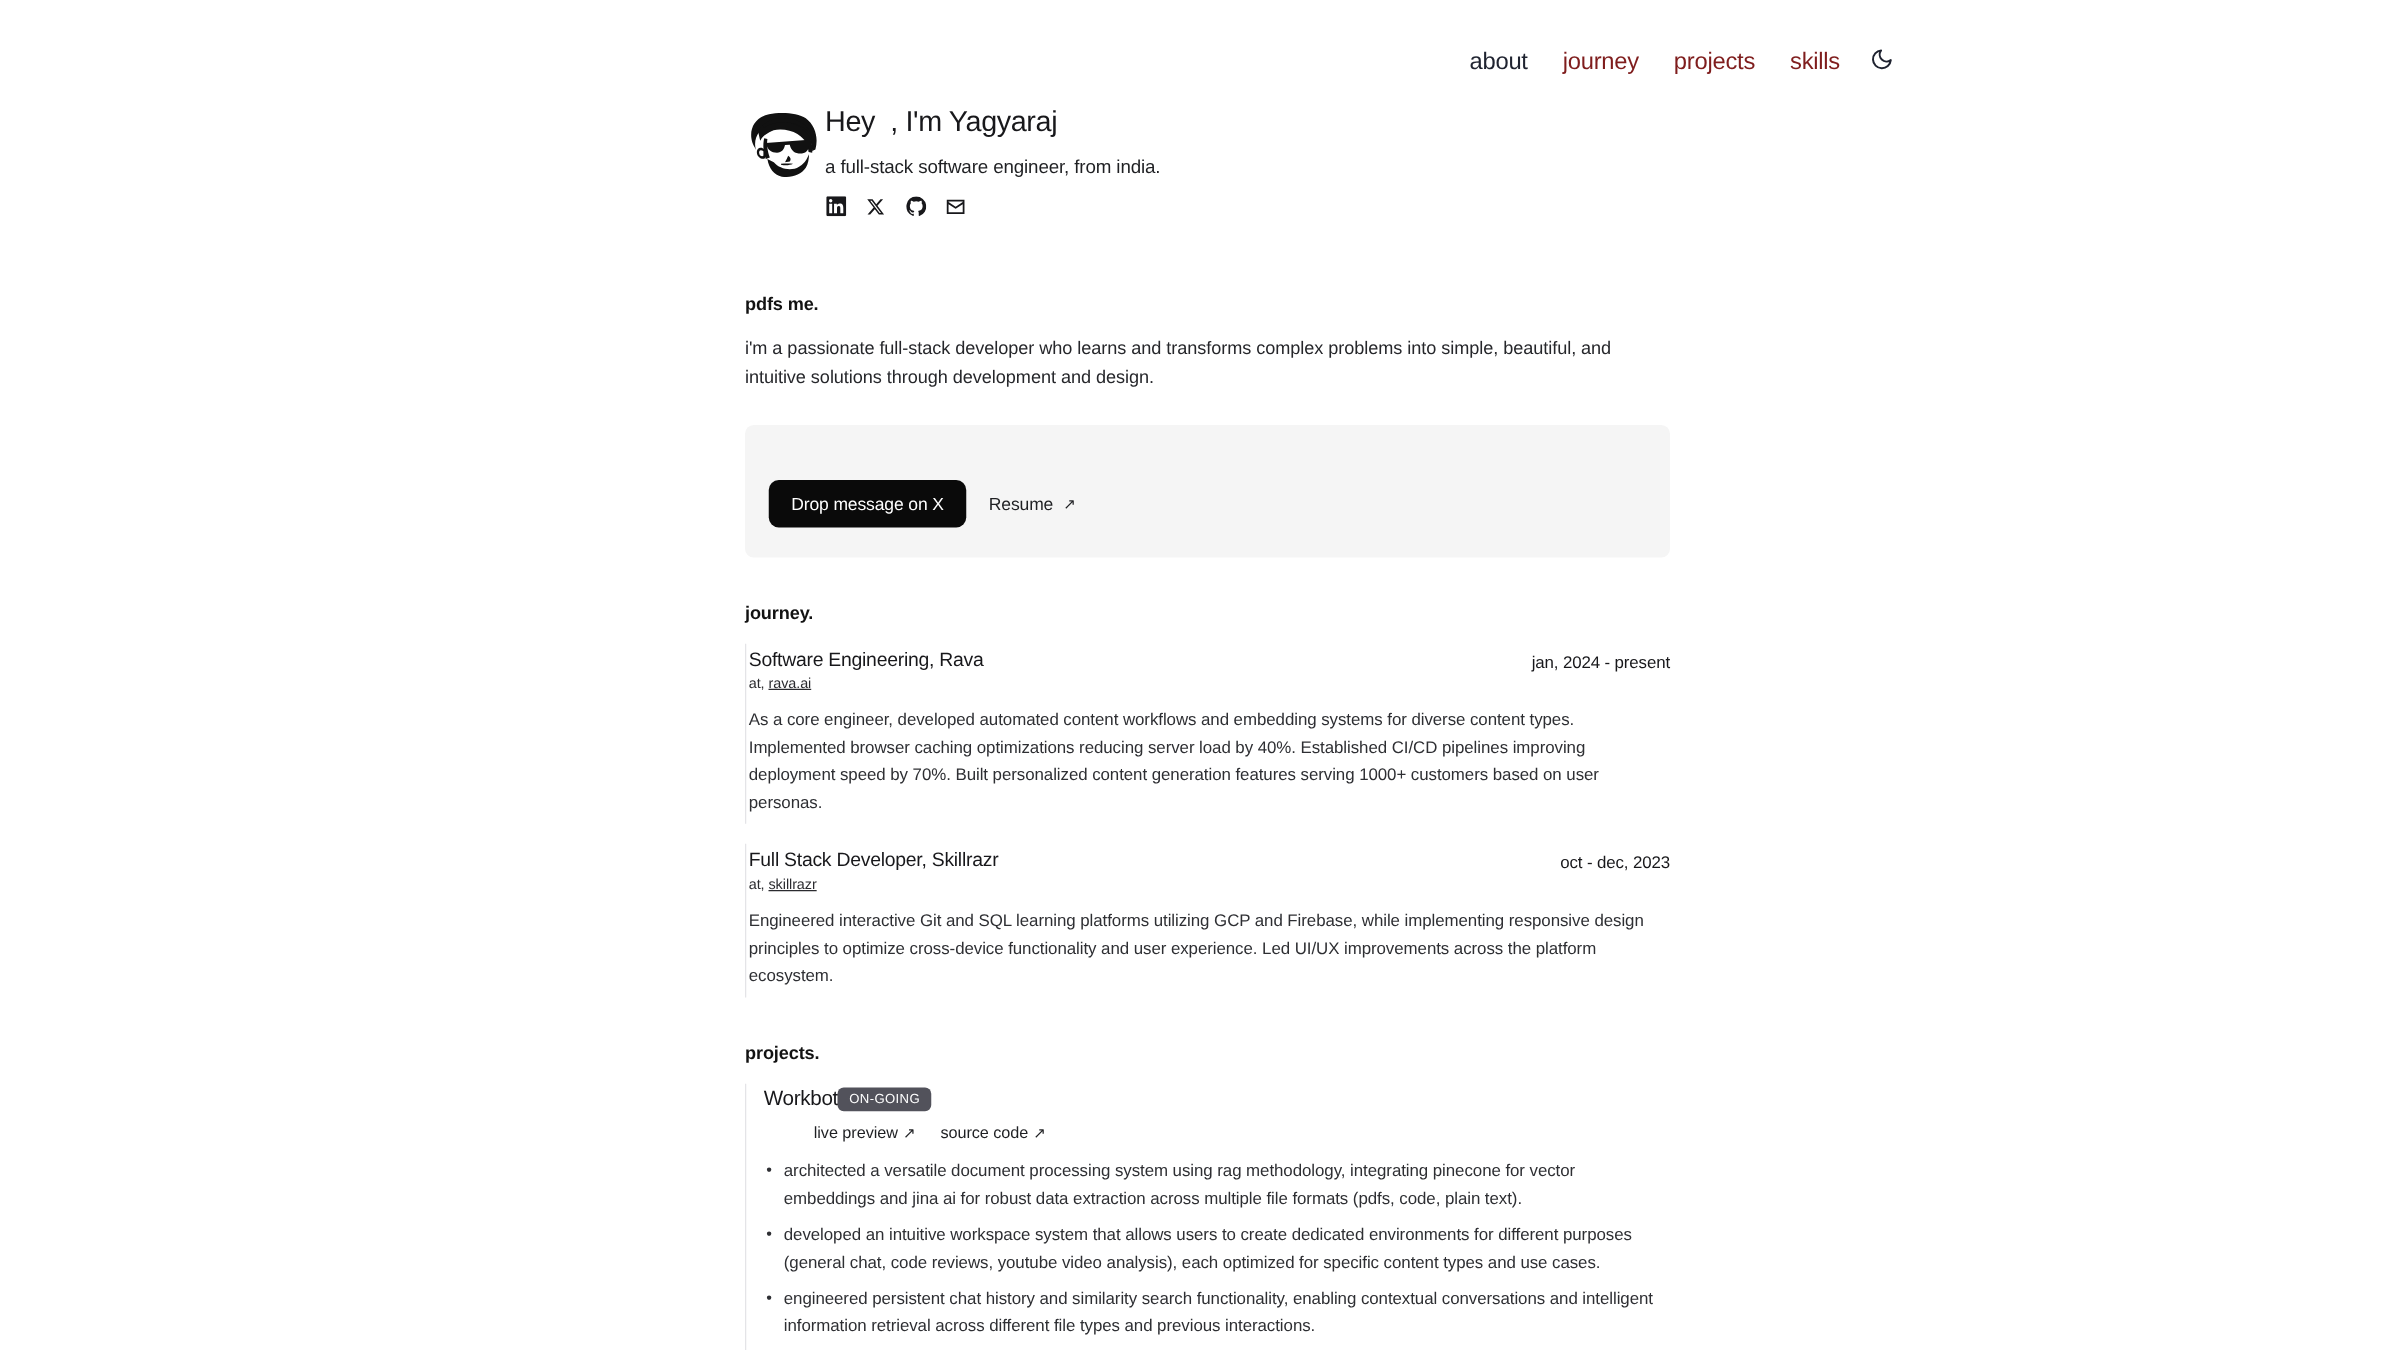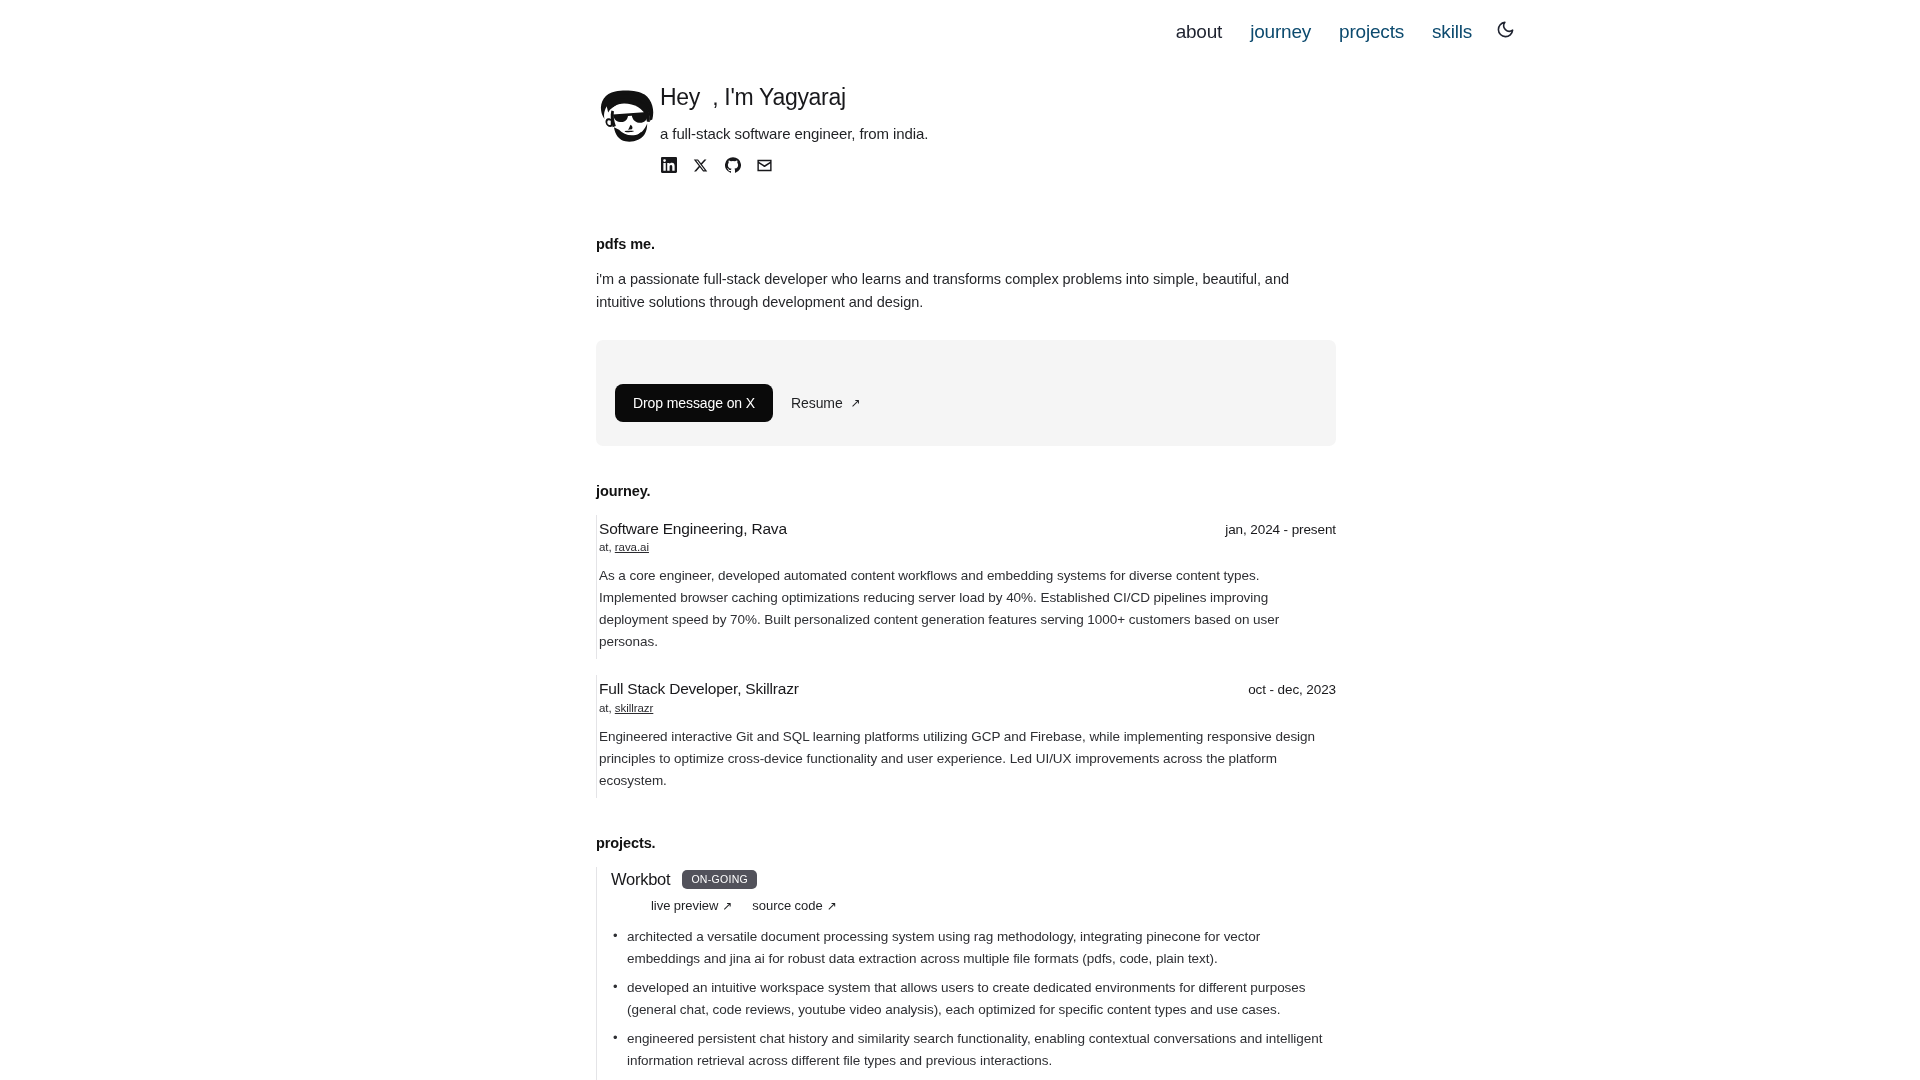--- a/index.html
+++ b/index.html
@@ -20,41 +20,41 @@
   .page {
     width: 1920px;
     height: 1080px;
     position: relative;
     background: #ffffff;
   }
 
   
   .nav {
     position: absolute;
-    top: 0;
+    top: 18px;
     left: 0;
     width: 1920px;
     height: 62px;
     display: flex;
     align-items: center;
     justify-content: flex-end;
     padding-right: 404px;
     gap: 0;
   }
 
   .nav-links {
     display: flex;
     align-items: center;
     gap: 28px;
   }
 
   .nav-link {
     font-size: 19px;
     letter-spacing: -0.2px;
-    color: #0c4a6e;
+    color: #7f1d1d;
     text-decoration: none;
     cursor: pointer;
     line-height: 1;
   }
 
   .nav-link.active {
     color: #1f2330;
     font-weight: 500;
   }
 
@@ -257,21 +257,20 @@
 
   .project {
     border-left: 1.5px solid #e4e4e7;
     padding: 3px 0 6px 14px;
     margin-top: 16px;
   }
 
   .project-head {
     display: flex;
     align-items: center;
-    gap: 12px;
   }
 
   .project-name {
     font-size: 16.5px;
     color: #18181b;
     letter-spacing: -0.25px;
     line-height: 1.2;
   }
 
   .badge {

